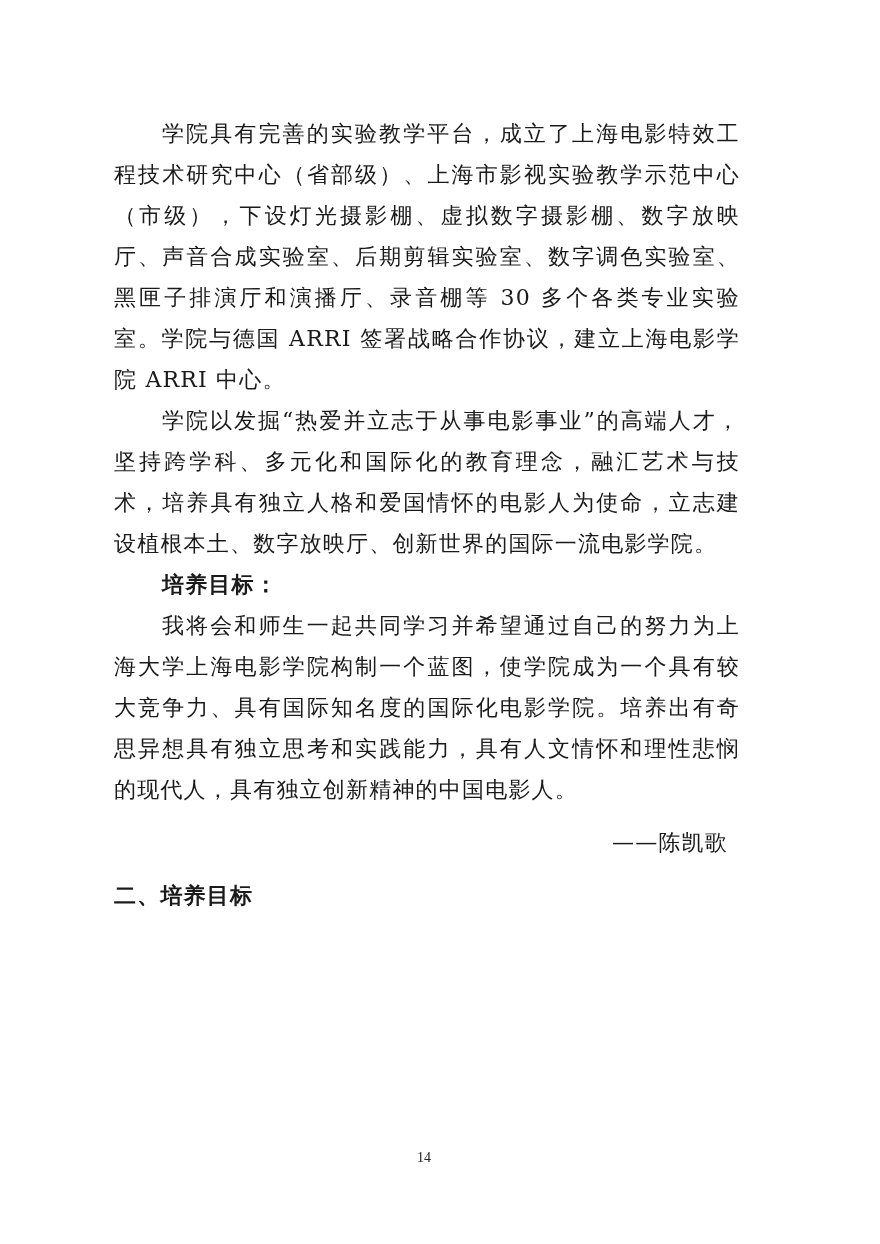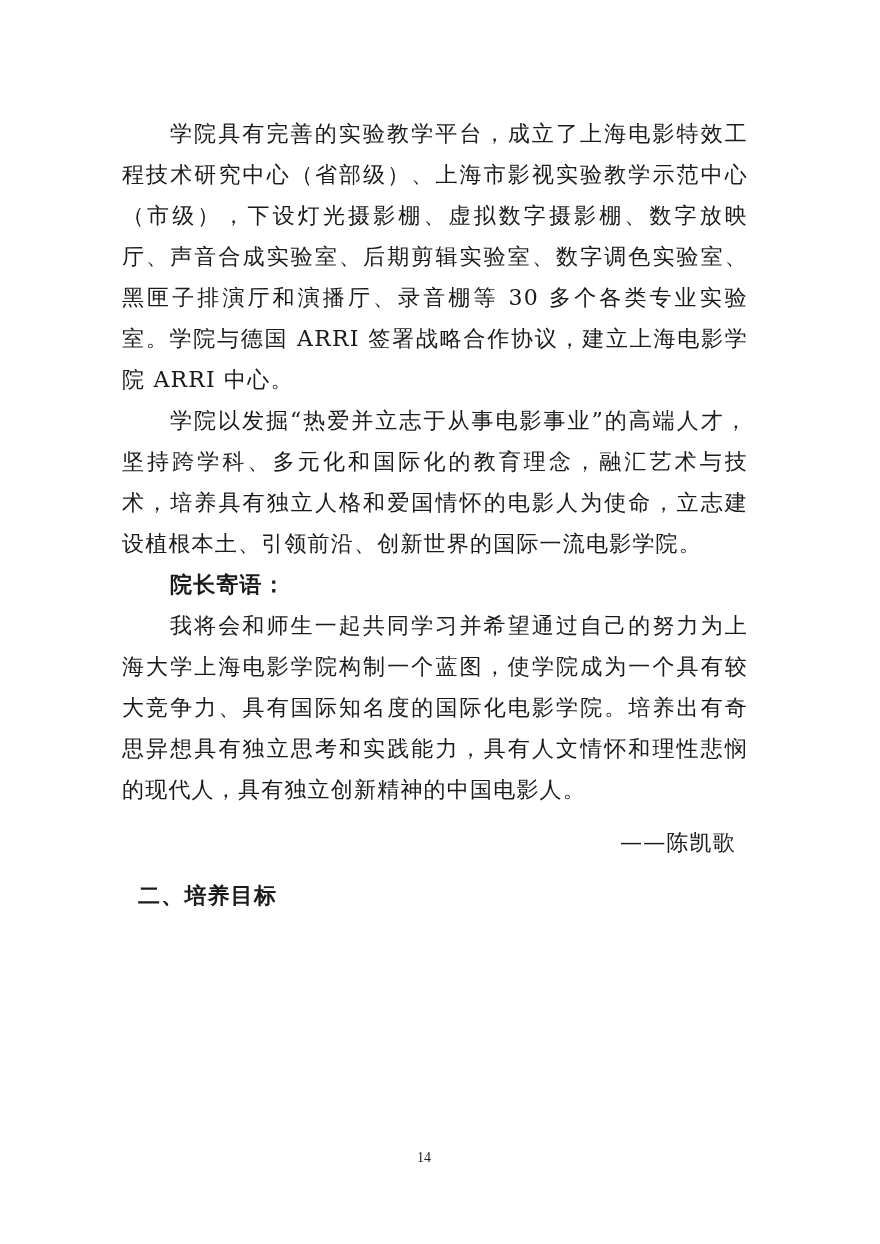--- a/index.html
+++ b/index.html
@@ -1,31 +1,31 @@
 <!DOCTYPE html>
 <html><head>
 <meta charset="utf-8">
 <style>
   html, body { margin: 0; padding: 0; background: #ffffff; }
   body { width: 880px; height: 1244px; position: relative; overflow: hidden;
          font-family: "DejaVu Serif", "Liberation Serif", serif; color: #1a1a1a; }
-  .page { position: absolute; left: 122px; top: 113px; width: 626px; }
+  .page { position: absolute; left: 114px; top: 113px; width: 626px; }
   .para { font-size: 22px; line-height: 41px; text-indent: 48px; text-align: justify;
           margin: 0; letter-spacing: 1.2px; }
   .heading { font-size: 22px; line-height: 41px; margin: 0; text-indent: 48px; font-weight: bold; letter-spacing: 1.2px; }
   .sign { font-size: 22px; line-height: 41px; margin: 12px; text-align: right; letter-spacing: 1.2px; }
-  .section { font-size: 22px; line-height: 41px; margin: 6px 0 0 16px; font-weight: bold; letter-spacing: 1.2px; }
+  .section { font-size: 22px; line-height: 41px; margin: 6px 0 0 0; font-weight: bold; letter-spacing: 1.2px; }
   .pagenum { position: absolute; top: 1150px; left: 0; width: 848px; text-align: center;
              font-family: "Liberation Serif", serif; font-size: 14px; color: #222; }
 </style>
 </head>
 <body>
 
 <div class="page">
   <p class="para">学院具有完善的实验教学平台，成立了上海电影特效工程技术研究中心（省部级）、上海市影视实验教学示范中心（市级），下设灯光摄影棚、虚拟数字摄影棚、数字放映厅、声音合成实验室、后期剪辑实验室、数字调色实验室、黑匣子排演厅和演播厅、录音棚等 30 多个各类专业实验室。学院与德国 ARRI 签署战略合作协议，建立上海电影学院 ARRI 中心。</p>
-  <p class="para">学院以发掘“热爱并立志于从事电影事业”的高端人才，坚持跨学科、多元化和国际化的教育理念，融汇艺术与技术，培养具有独立人格和爱国情怀的电影人为使命，立志建设植根本土、引领前沿、创新世界的国际一流电影学院。</p>
-  <p class="heading">院长寄语：</p>
+  <p class="para">学院以发掘“热爱并立志于从事电影事业”的高端人才，坚持跨学科、多元化和国际化的教育理念，融汇艺术与技术，培养具有独立人格和爱国情怀的电影人为使命，立志建设植根本土、数字放映厅、创新世界的国际一流电影学院。</p>
+  <p class="heading">培养目标：</p>
   <p class="para">我将会和师生一起共同学习并希望通过自己的努力为上海大学上海电影学院构制一个蓝图，使学院成为一个具有较大竞争力、具有国际知名度的国际化电影学院。培养出有奇思异想具有独立思考和实践能力，具有人文情怀和理性悲悯的现代人，具有独立创新精神的中国电影人。</p>
   <p class="sign">——陈凯歌</p>
   <p class="section">二、培养目标</p>
 </div>
 
 <div class="pagenum">14</div>
 
 </body></html>

